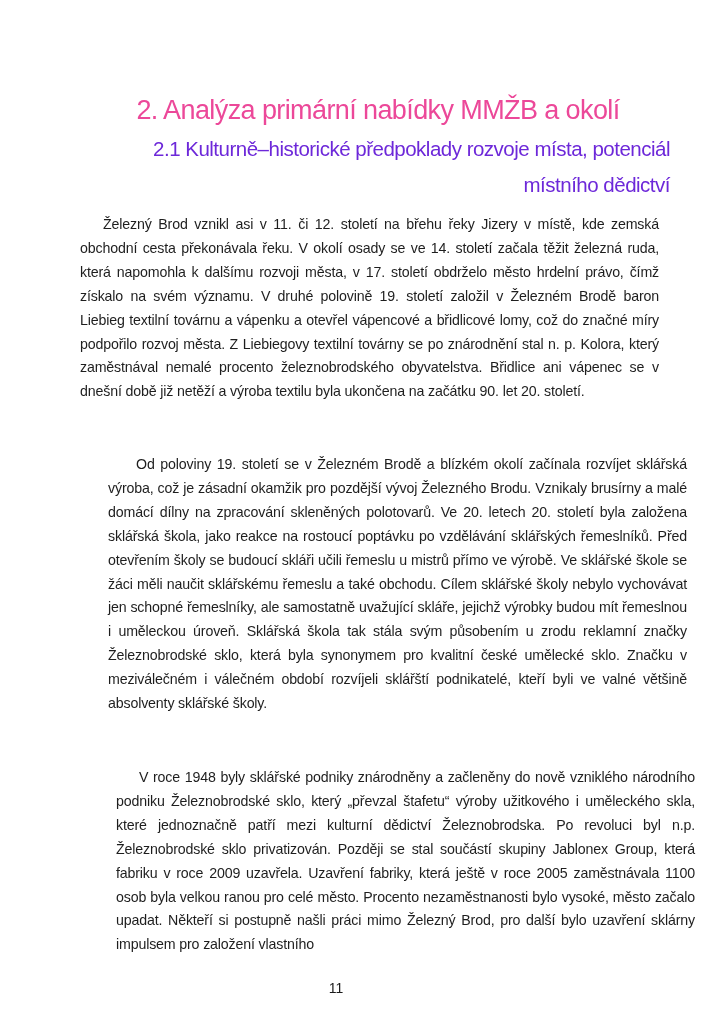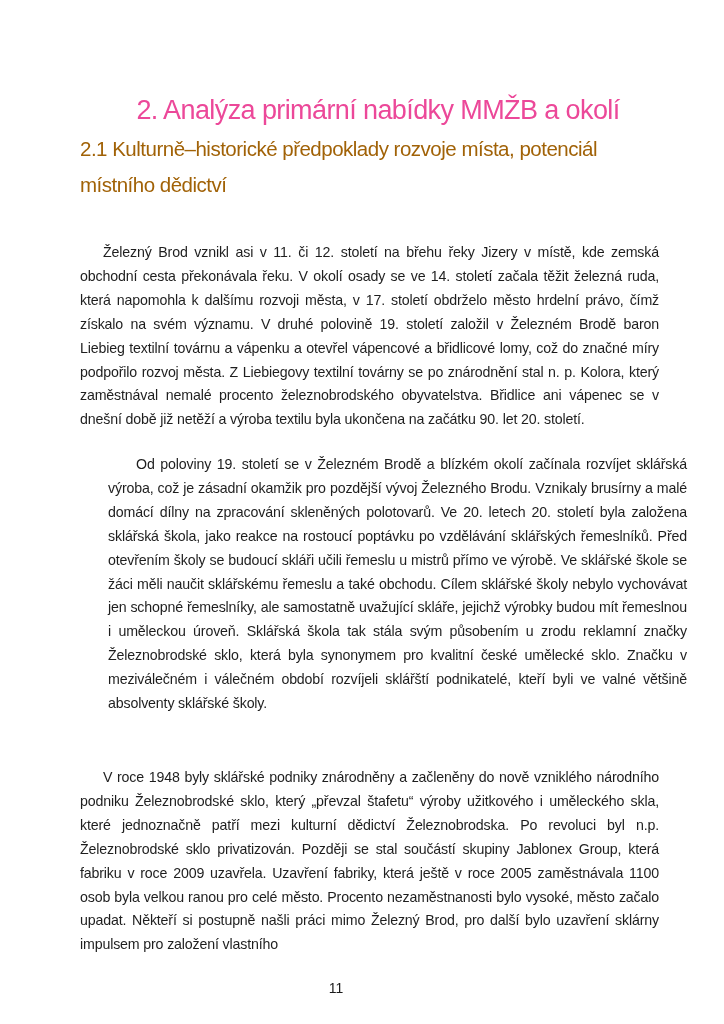--- a/index.html
+++ b/index.html
@@ -35,39 +35,40 @@
       line-height: 36px;
     }
     .section-title {
       position: absolute;
       left: 80px;
       width: 590px;
       top: 131px;
       font-size: 20.5px;
       letter-spacing: -0.5px;
       line-height: 36px;
-      color: #a16207;
+      color: #6d28d9;
       font-weight: normal;
       margin: 0;
+      text-align: right;
     }
     .para {
       position: absolute;
       left: 80px;
       width: 579px;
       font-size: 14.2px;
       line-height: 23.9px;
       text-align: justify;
       text-indent: 23px;
       letter-spacing: -0.15px;
       margin: 0;
       color: #1e1e1e;
     }
-    #p1 { top: 213px; margin-top: 28px; }
+    #p1 { top: 213px; }
     #p2 { top: 453px; text-indent: 28px; margin-left: 28px; }
-    #p3 { top: 766px; }
+    #p3 { top: 766px; margin-left: 36px; }
     .page-number {
       position: absolute;
       left: 0;
       width: 672px;
       top: 980px;
       text-align: center;
       font-size: 14px;
       color: #1b1b1b;
     }
   </style>

